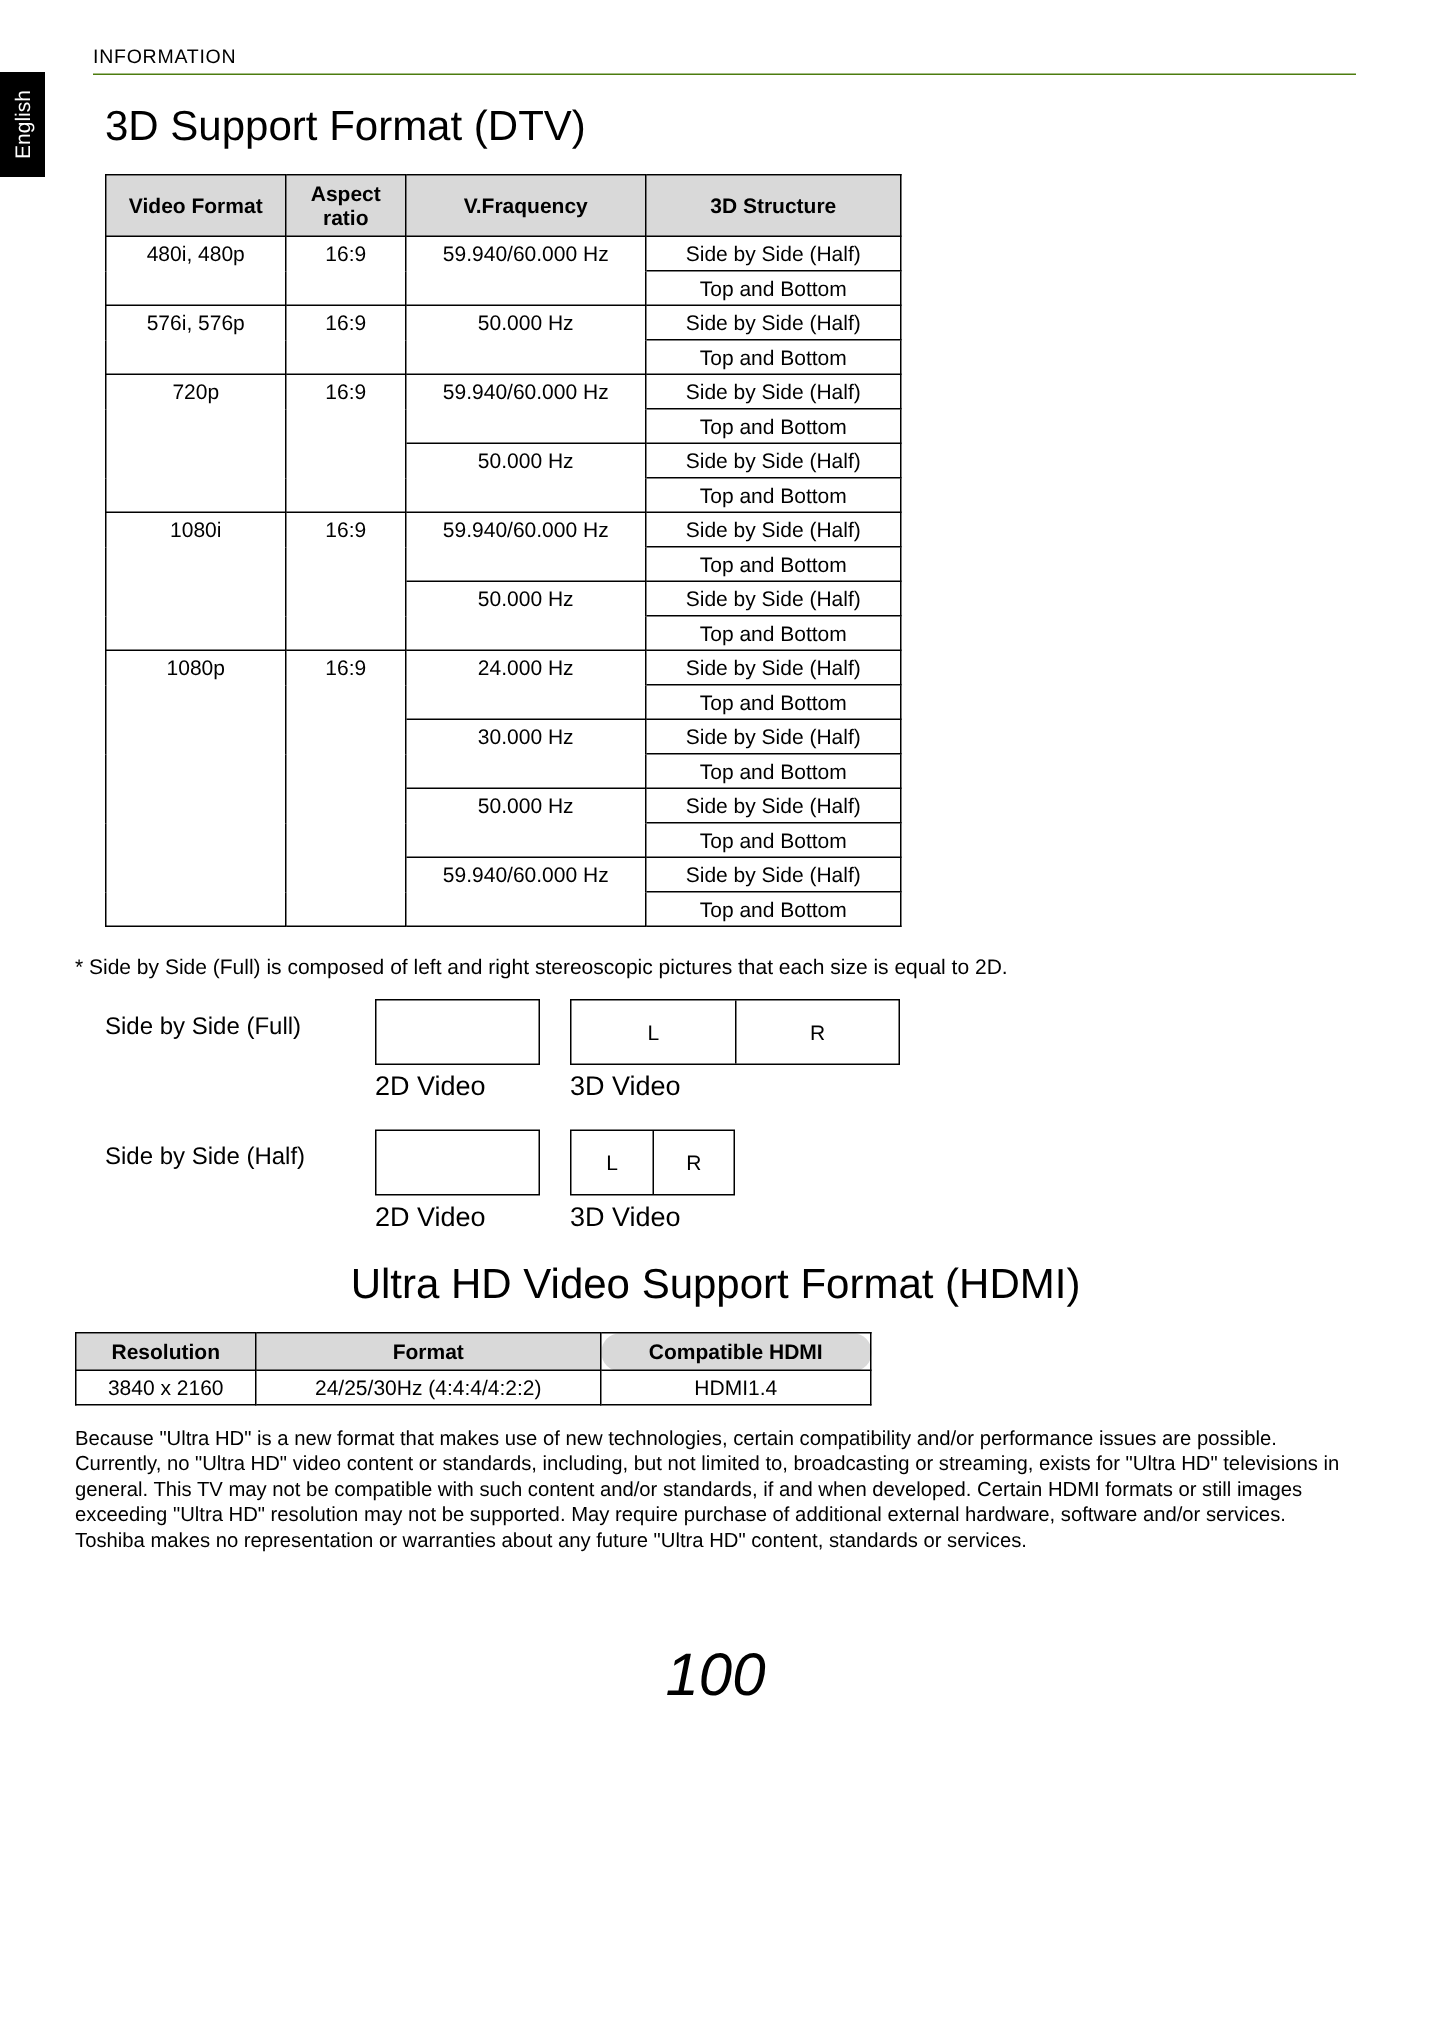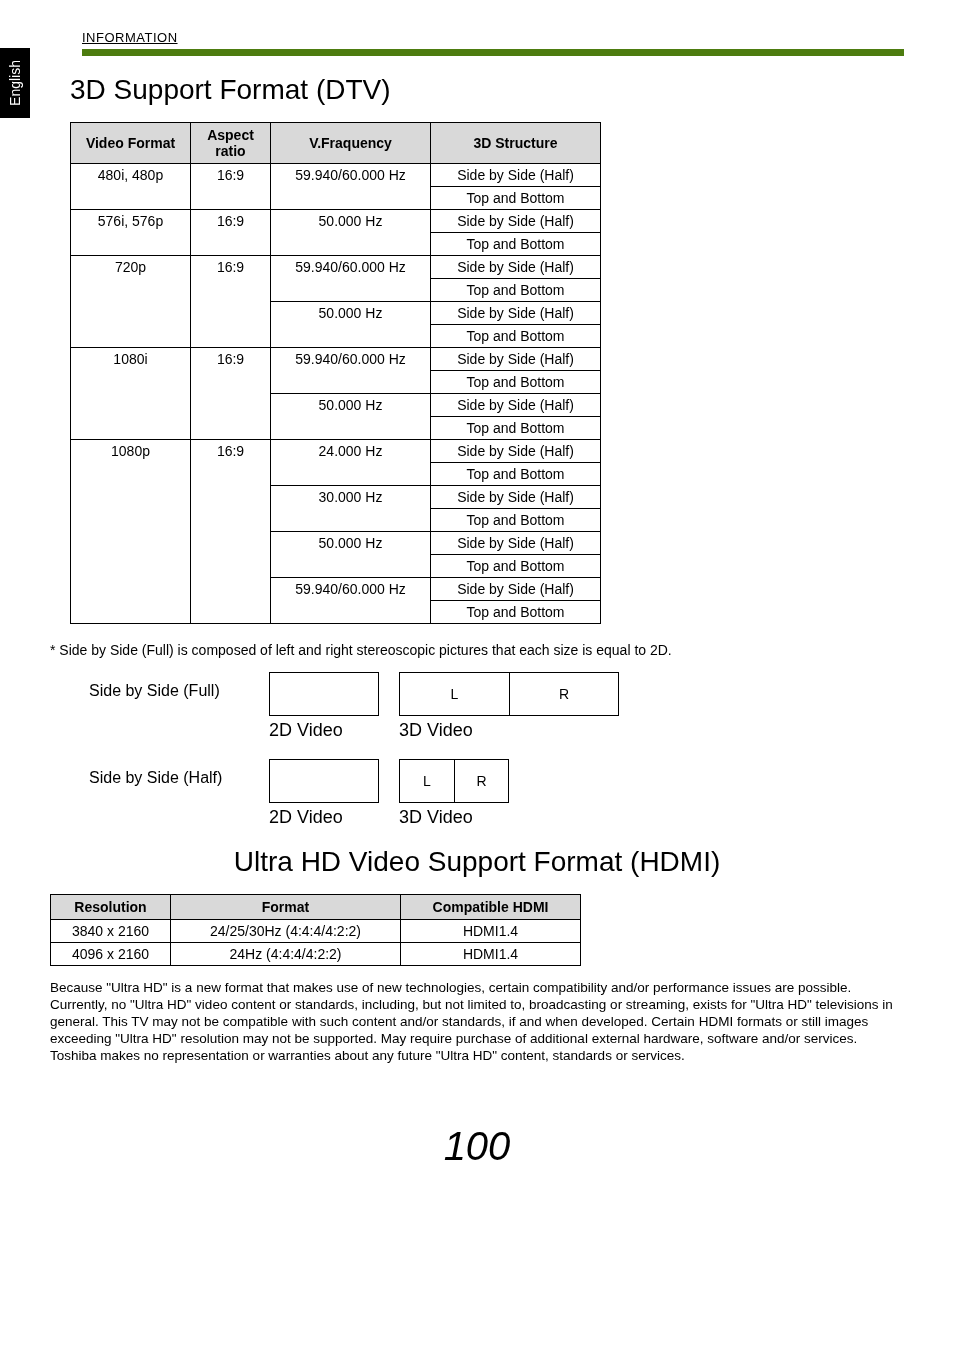--- a/index.html
+++ b/index.html
@@ -9,24 +9,23 @@
     background: #fff;
     color: #000;
     width: 954px;
     padding: 30px 50px 40px 50px;
     position: relative;
   }
   .header {
     font-size: 13px;
     letter-spacing: 0.5px;
     padding-bottom: 4px;
-    border-bottom: 7px solid #4d7c0f;
+    border-bottom: 1px solid #4d7c0f;
     margin-bottom: 16px;
-    margin-left: 32px;
-    text-decoration: underline;
+    margin-left: 12px;
   }
   .lang-tab {
     position: absolute;
     left: 0;
     top: 48px;
     background: #000;
     color: #fff;
     width: 30px;
     height: 70px;
     display: flex;
@@ -76,21 +75,20 @@
   .diagram-row {
     display: flex;
     align-items: flex-start;
     margin-left: 20px;
     margin-bottom: 18px;
   }
   .dlabel {
     width: 180px;
     font-size: 16px;
     padding-top: 10px;
-    margin-left: 19px;
   }
   .boxes { display: flex; gap: 20px; }
   .vbox { display: flex; flex-direction: column; align-items: flex-start; }
   .box {
     border: 1px solid #000;
     height: 44px;
     display: flex;
   }
   .box .half {
     height: 100%;
@@ -107,21 +105,21 @@
     margin: 14px 0 0 0;
   }
   .pagenum {
     text-align: center;
     font-size: 40px;
     margin-top: 60px;
     font-style: italic;
   }
   .thdmi .c1 { width: 120px; }
   .thdmi .c2 { width: 230px; }
-  .thdmi .c3 { width: 180px; }
+  .thdmi .c3 { width: 180px; border-radius: 12px; }
 </style>
 </head>
 <body>
 
 <div class="header">INFORMATION</div>
 <div class="lang-tab">
     <span>English</span>
   </div>
 
 <h2 class="section">3D Support Format (DTV)</h2>
@@ -300,23 +298,18 @@
       <tr>
     <th class="c1">Resolution</th>
     <th class="c2">Format</th>
     <th class="c3">Compatible HDMI</th>
   </tr>
   <tr>
         <td>3840 x 2160</td>
         <td>24/25/30Hz (4:4:4/4:2:2)</td>
         <td>HDMI1.4</td>
       </tr>
-  <tr>
-        <td>4096 x 2160</td>
-        <td>24Hz (4:4:4/4:2:2)</td>
-        <td>HDMI1.4</td>
-      </tr>
 </tbody>
   </table>
 
 <p class="para">Because "Ultra HD" is a new format that makes use of new technologies, certain compatibility and/or performance issues are possible. Currently, no "Ultra HD" video content or standards, including, but not limited to, broadcasting or streaming, exists for "Ultra HD" televisions in general. This TV may not be compatible with such content and/or standards, if and when developed. Certain HDMI formats or still images exceeding "Ultra HD" resolution may not be supported. May require purchase of additional external hardware, software and/or services. Toshiba makes no representation or warranties about any future "Ultra HD" content, standards or services.</p>
 
 <div class="pagenum">100</div>
 
 </body></html>

